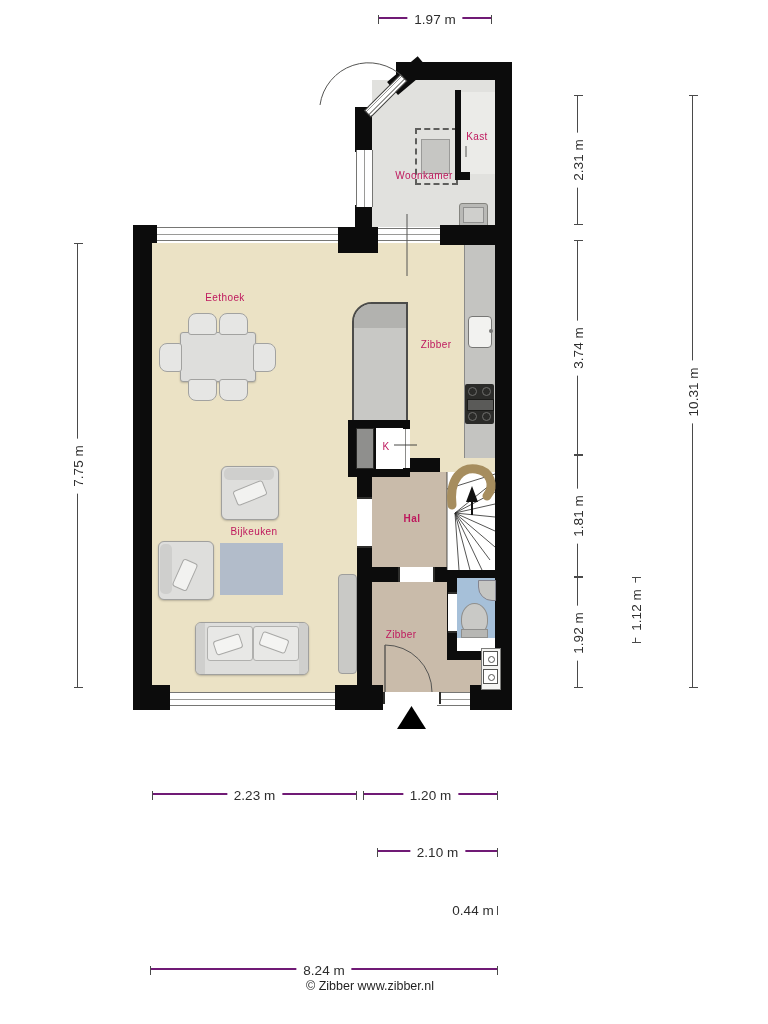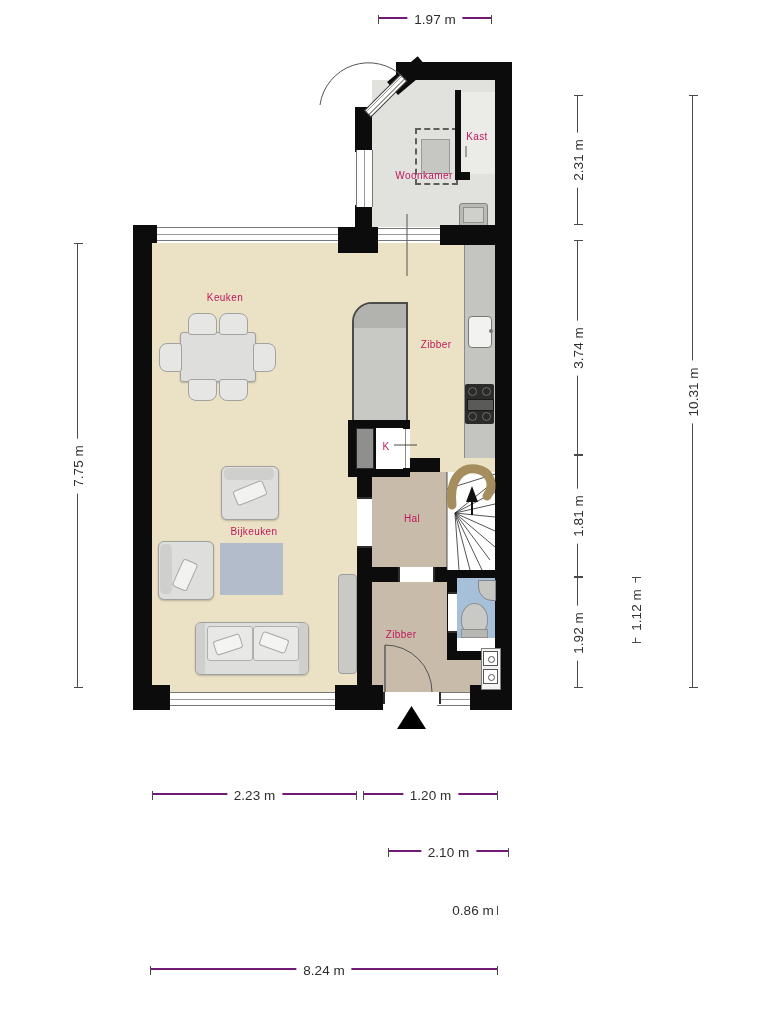--- a/index.html
+++ b/index.html
@@ -177,24 +177,24 @@
     </g>
     <path d="M 452 505 C 449 478 462 467 476 469 C 491 471 495 486 487 496" fill="none" stroke="#a68d5e" stroke-width="9" stroke-linecap="round"></path>
     <g>
       <polygon points="472,486 466,502 478,502" fill="#111111"></polygon>
       <line x1="472" y1="502" x2="472" y2="515" stroke="#111111" stroke-width="2"></line>
     </g>
 
     <polygon points="397,729 426,729 411.5,706" fill="#000000"></polygon>
   </svg>
 
-  <span class="room-label" style="left:225px;top:297px;">Keuken</span>
+  <span class="room-label" style="left:225px;top:297px;">Eethoek</span>
   <span class="room-label" style="left:436px;top:344px;">Zibber</span>
   <span class="room-label" style="left:254px;top:531px;">Bijkeuken</span>
-  <span class="room-label" style="left:412px;top:518px;">Hal</span>
+  <span class="room-label" style="left:412px;top:518px;font-weight:bold;">Hal</span>
   <span class="room-label" style="left:401px;top:634px;">Zibber</span>
   <span class="room-label" style="left:424px;top:175px;">Woonkamer</span>
   <span class="room-label" style="left:477px;top:136px;">Kast</span>
   <span class="room-label" style="left:386px;top:446px;">K</span>
 
   <div class="dim-h" style="left:378px;top:17px;width:114px;">
     <span class="dim-label">1.97 m</span>
   </div>
   <div class="dim-v" style="left:577px;top:95px;height:130px;">
     <span class="dim-label">2.31 m</span>
@@ -216,26 +216,27 @@
   </div>
   <div class="dim-v" style="left:77px;top:243px;height:445px;">
     <span class="dim-label">7.75 m</span>
   </div>
   <div class="dim-h" style="left:152px;top:793px;width:205px;">
     <span class="dim-label">2.23 m</span>
   </div>
   <div class="dim-h" style="left:363px;top:793px;width:135px;">
     <span class="dim-label">1.20 m</span>
   </div>
-  <div class="dim-h" style="left:388px;top:850px;width:121px;">
+  <div class="dim-h" style="left:377px;top:850px;width:121px;">
     <span class="dim-label">2.10 m</span>
   </div>
   <div class="dim-h" style="left:448px;top:908px;width:50px;">
-    <span class="dim-label">0.86 m</span>
+    <span class="dim-label">0.44 m</span>
   </div>
   <div class="dim-h" style="left:150px;top:968px;width:348px;">
     <span class="dim-label">8.24 m</span>
   </div>
 
   <div id="footer">
+    <div>© Zibber www.zibber.nl</div>
   </div>
 
 </div>
 
 </body></html>

